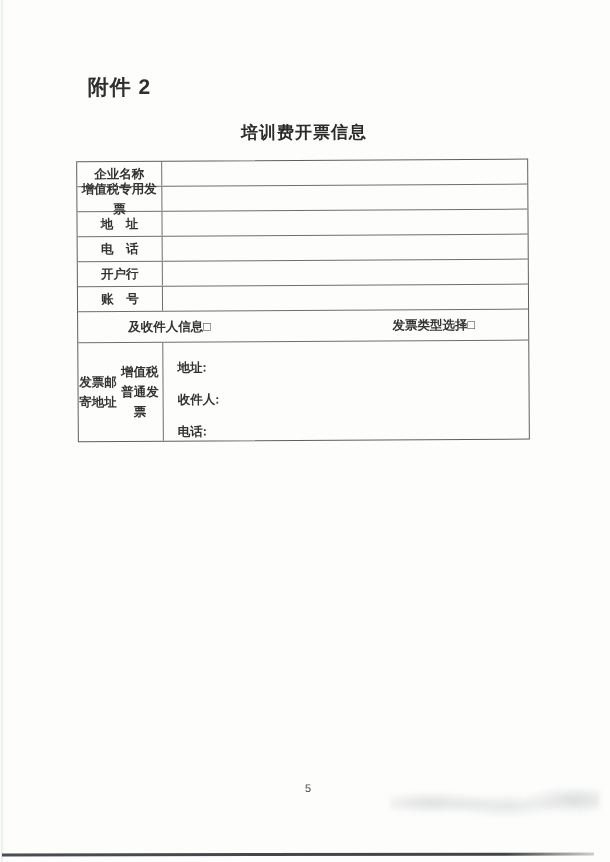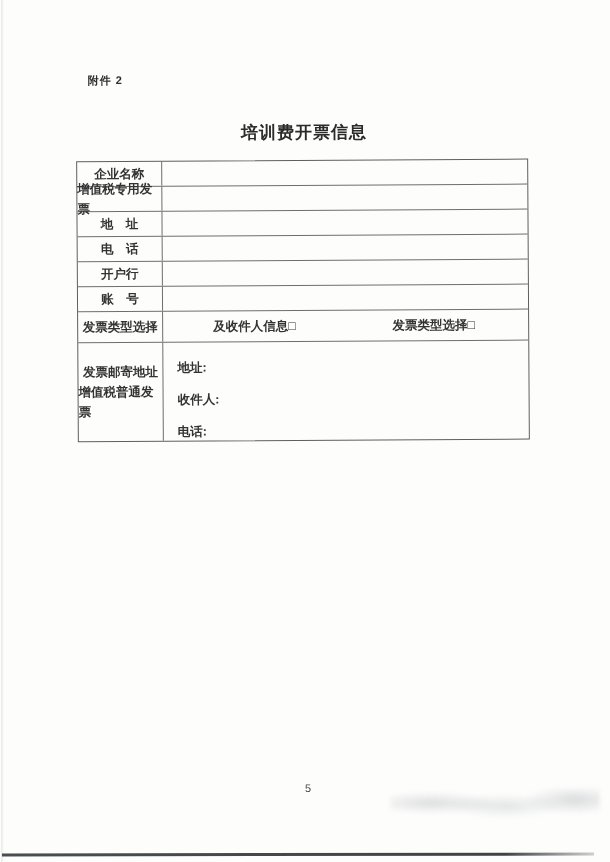--- a/index.html
+++ b/index.html
@@ -29,21 +29,21 @@
   .content {
     position: absolute;
     left: 0; top: 0;
     width: 610px; height: 862px;
     transform: rotate(-0.35deg);
     transform-origin: 300px 300px;
   }
   .attachment {
     position: absolute;
     left: 89px; top: 72px;
-    font-size: 11px;
+    font-size: 21px;
     font-weight: 600;
     letter-spacing: 1px;
     color: #2f2f2f;
   }
   .doc-title {
     position: absolute;
     left: 0; top: 121px;
     width: 610px;
     margin: 0;
     text-align: center;
@@ -70,23 +70,24 @@
     width: 85px;
     flex: 0 0 85px;
     border-right: 1px solid #6e6e6e;
     box-sizing: border-box;
     display: flex;
     align-items: center;
     justify-content: center;
     font-size: 12.5px;
     font-weight: 600;
     color: #333333;
+    text-align: center;
     line-height: 20px;
   }
-  .th.multiline { flex-direction: column; }
+  .th.multiline { flex-direction: row; }
   .td {
     flex: 1 1 auto;
     box-sizing: border-box;
     font-size: 12.5px;
     color: #333333;
   }
   .r-std  { height: 25px; }
   .r-type { height: 31px; }
   .r-mail { height: 98px; }
   .td-options {
@@ -170,21 +171,20 @@
         <div class="th">开户行</div>
         <div class="td"></div>
       </div>
 
       <div class="tr r-std">
         <div class="th">账　号</div>
         <div class="td"></div>
       </div>
 
       <div class="tr r-type">
-        <div class="th">发票类型选择</div>
         <div class="td td-options">
           <span>及收件人信息□</span>
           <span>发票类型选择□</span>
         </div>
       </div>
 
       <div class="tr r-mail">
         <div class="th multiline">
           <span>发票邮寄地址</span>
           <span>增值税普通发票</span>

